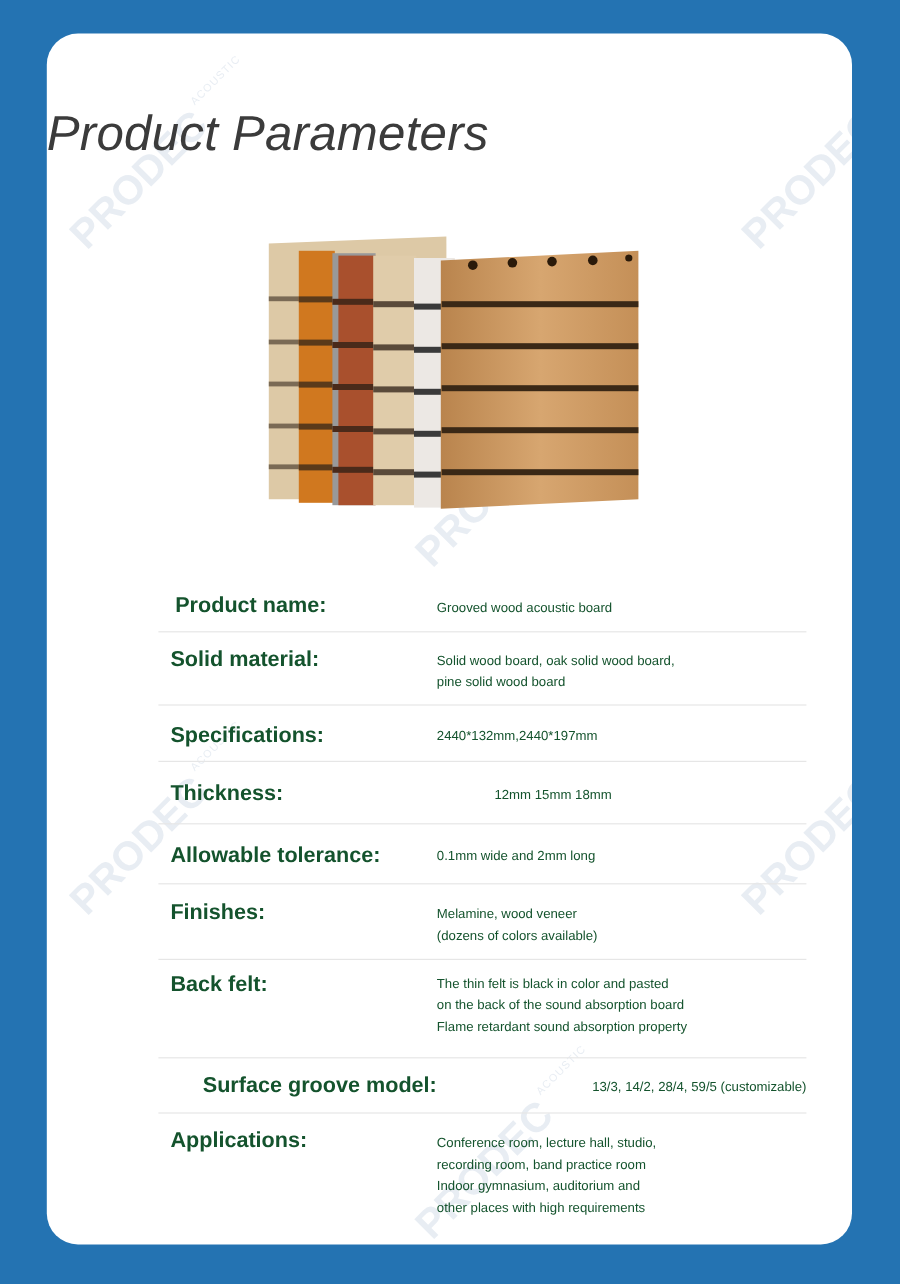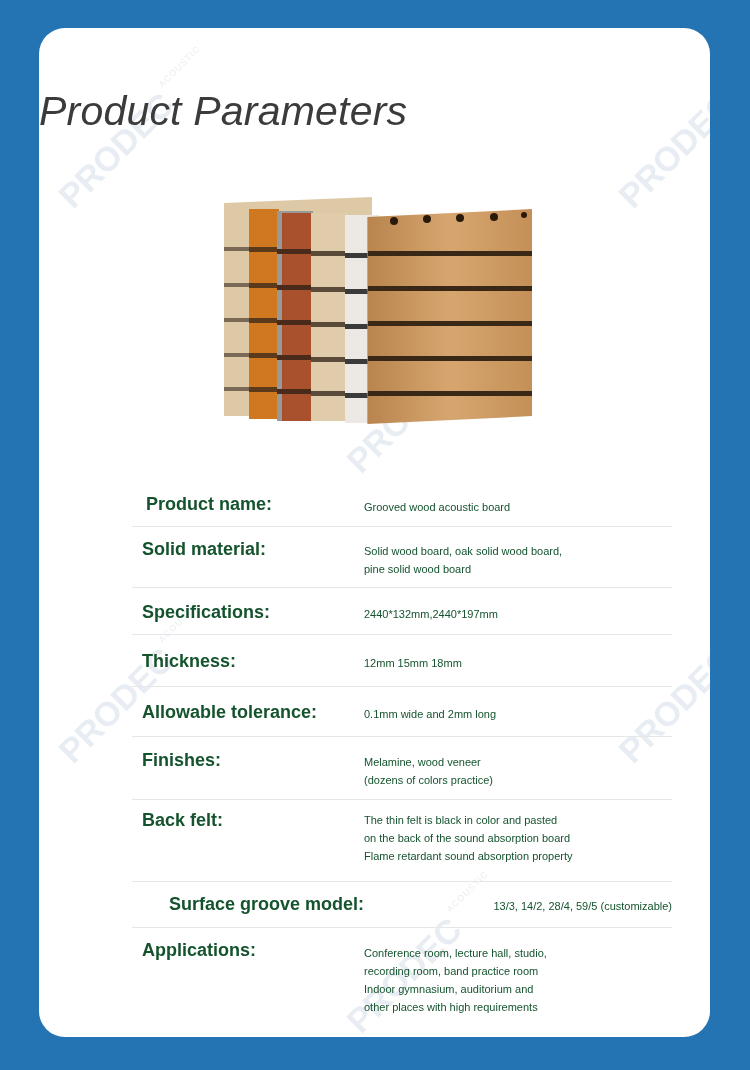--- a/index.html
+++ b/index.html
@@ -109,30 +109,30 @@
       <div class="label">Solid material:</div>
       <div class="value" style="padding-top:3px;">Solid wood board, oak solid wood board,
 pine solid wood board</div>
     </div>
     <div class="row" style="height:47px;padding-top:14px;">
       <div class="label">Specifications:</div>
       <div class="value" style="padding-top:3px;">2440*132mm,2440*197mm</div>
     </div>
     <div class="row" style="height:52px;padding-top:16px;">
       <div class="label">Thickness:</div>
-      <div class="value" style="padding-top:3px;">12mm 15mm 18mm</div>
+      <div class="value" style="padding-top:3px;margin-left:48px;">12mm 15mm 18mm</div>
     </div>
     <div class="row" style="height:50px;padding-top:15px;">
       <div class="label">Allowable tolerance:</div>
       <div class="value" style="padding-top:3px;">0.1mm wide and 2mm long</div>
     </div>
     <div class="row" style="height:63px;padding-top:13px;">
       <div class="label">Finishes:</div>
       <div class="value" style="padding-top:3px;">Melamine, wood veneer
-(dozens of colors practice)</div>
+(dozens of colors available)</div>
     </div>
     <div class="row" style="height:82px;padding-top:10px;">
       <div class="label">Back felt:</div>
       <div class="value" style="padding-top:1px;">The thin felt is black in color and pasted
 on the back of the sound absorption board
 Flame retardant sound absorption property</div>
     </div>
     <div class="row" style="height:46px;padding-top:12px;text-align:right;">
       <div class="label">Surface groove model:</div>
       <div class="value" style="padding-top:3px;">13/3, 14/2, 28/4, 59/5 (customizable)</div>

